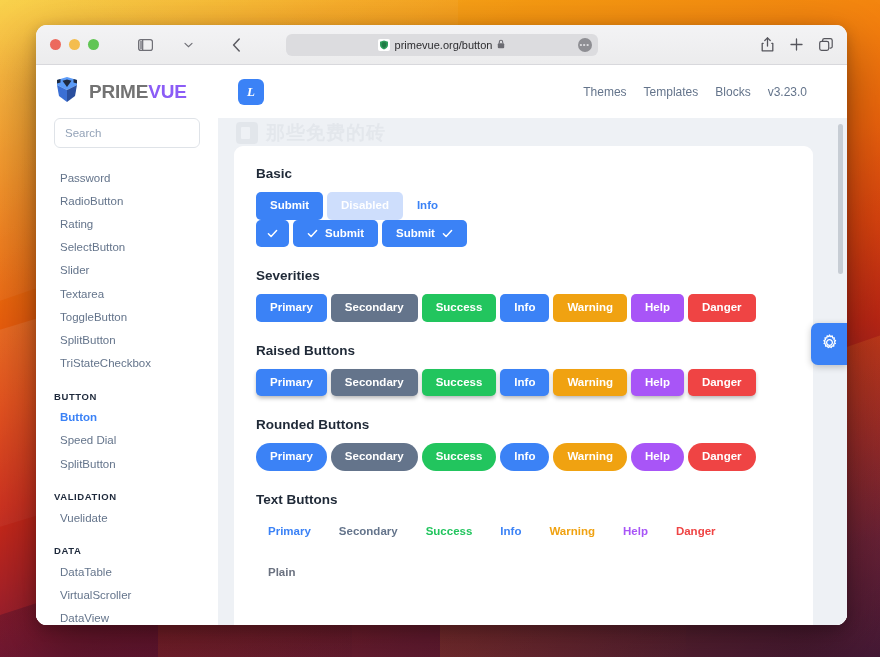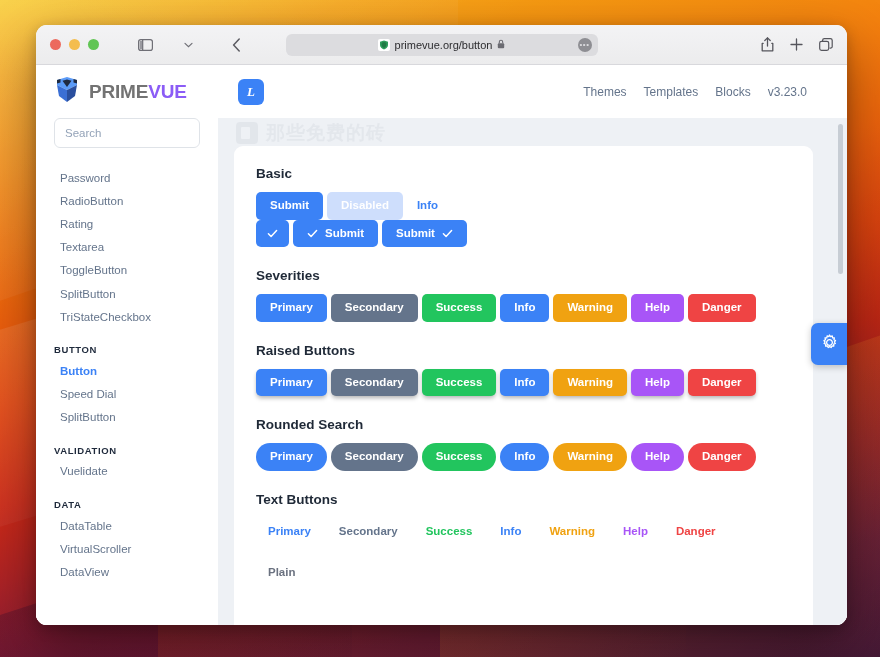--- a/index.html
+++ b/index.html
@@ -480,20 +480,22 @@
     </div>
 
     <div class="content-row">
 
       <div class="sidebar">
         <input class="search-box" type="text" placeholder="Search" style="">
         <div class="side-list" id="side-list">
             <div class="side-item">Password</div>
             <div class="side-item">RadioButton</div>
             <div class="side-item">Rating</div>
+            <div class="side-item">SelectButton</div>
+            <div class="side-item">Slider</div>
             <div class="side-item">Textarea</div>
             <div class="side-item">ToggleButton</div>
             <div class="side-item">SplitButton</div>
             <div class="side-item">TriStateCheckbox</div>
             <div class="side-section">BUTTON</div>
             <div class="side-item active">Button</div>
             <div class="side-item">Speed Dial</div>
             <div class="side-item">SplitButton</div>
             <div class="side-section">VALIDATION</div>
             <div class="side-item">Vuelidate</div>
@@ -583,21 +585,21 @@
               <button class="btn raised" style="background: rgb(240, 162, 17);">
                 <span>Warning</span>
               </button>
               <button class="btn raised" style="background: rgb(168, 85, 247);">
                 <span>Help</span>
               </button>
               <button class="btn raised" style="background: rgb(239, 68, 68);">
                 <span>Danger</span>
               </button>
             </div>
-            <div class="sec-title spaced">Rounded Search</div>
+            <div class="sec-title spaced">Rounded Buttons</div>
             <div class="btn-row">
               <button class="btn rounded" style="background: rgb(59, 130, 246);">
                 <span>Primary</span>
               </button>
               <button class="btn rounded" style="background: rgb(100, 116, 139);">
                 <span>Secondary</span>
               </button>
               <button class="btn rounded" style="background: rgb(34, 197, 94);">
                 <span>Success</span>
               </button>

